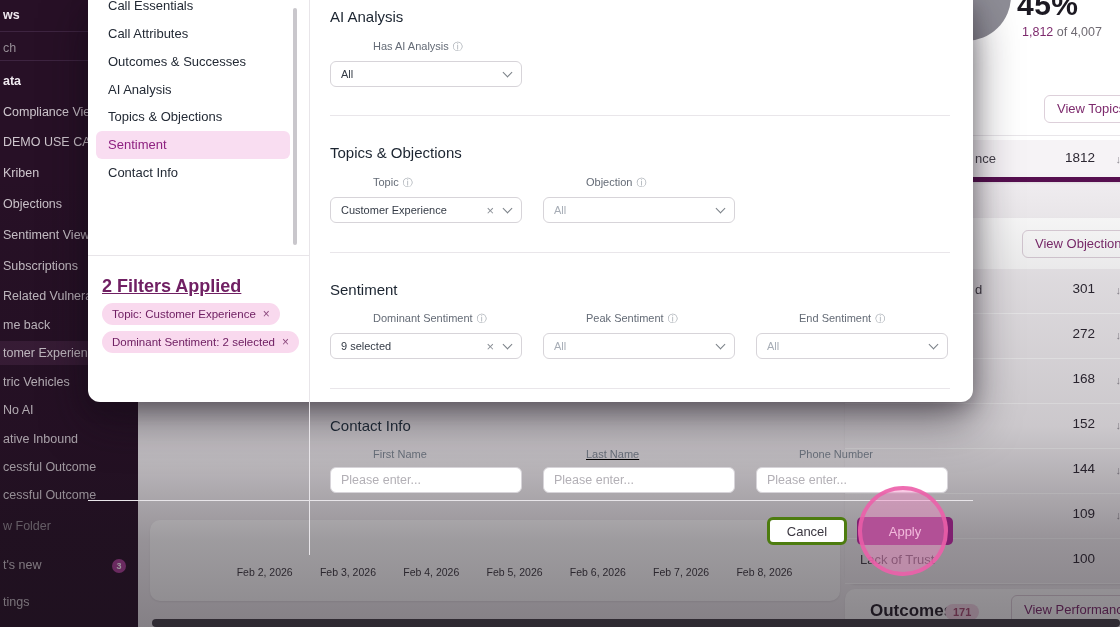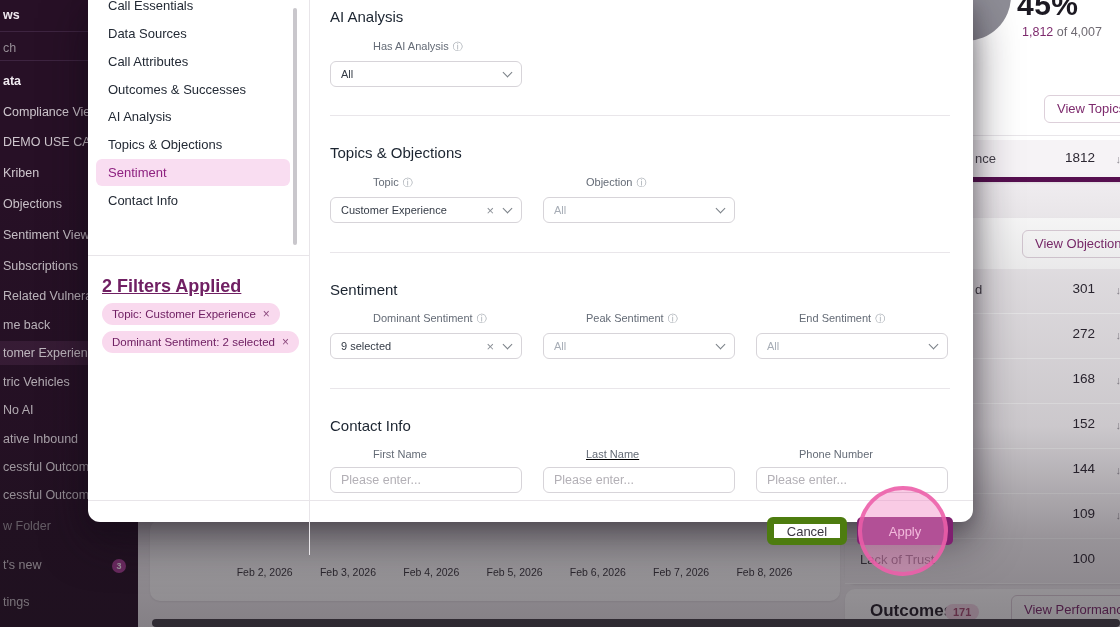--- a/index.html
+++ b/index.html
@@ -63,21 +63,21 @@
   .bottom-strip { position:absolute; left:152px; top:619px; width:968px; height:8px; background:#45424a; border-radius:4px; z-index:2; }
 
   
   .scrim { position:absolute; inset:0; z-index:5; pointer-events:none;
     background:linear-gradient(180deg,
       rgba(24,18,26,0) 0%, rgba(24,18,26,0) 27%,
       rgba(24,18,26,.10) 45%, rgba(24,18,26,.18) 68%,
       rgba(24,18,26,.42) 86%, rgba(24,18,26,.50) 100%); }
 
   
-  .drawer { position:absolute; left:88px; top:0; width:885px; height:522px; background:#fff; z-index:10;
+  .drawer { position:absolute; left:88px; top:0; width:885px; height:402px; background:#fff; z-index:10;
             border-radius:0 0 12px 12px; box-shadow:0 18px 45px rgba(20,12,24,.55), 0 4px 18px rgba(20,12,24,.25); }
   .drawer-left { position:absolute; left:0; top:0; width:222px; height:555px; border-right:1px solid #e8e5e9; }
   .menu-list { position:absolute; left:8px; top:-8px; width:194px; }
   .menu-item { position:relative; height:27.75px; display:flex; align-items:center; padding-left:12px;
                font-size:13px; color:#232a35; border-radius:6px; cursor:pointer; }
   .menu-item.s-selected { background:#f9ddf1; color:#8e2180; }
   .menu-scrollbar { position:absolute; left:205px; top:8px; width:4px; height:237px; background:#c9c7cc; border-radius:2px; }
   .menu-divider { position:absolute; left:0; top:255px; width:222px; height:1px; background:#e8e5e9; }
   .filters-title { position:absolute; left:14px; top:276px; font-size:18px; font-weight:700; color:#702063;text-decoration:underline; }
   .chips { position:absolute; left:14px; top:303px; display:flex; flex-direction:column; align-items:flex-start; gap:6px; }
@@ -97,21 +97,21 @@
   .fld-box .val.ph { color:#a7adb6; }
   .fld-box .x { color:#8b9097; font-size:13px; margin-right:10px; cursor:pointer; }
   .chev { width:7px; height:7px; border-right:1.5px solid #7a8087; border-bottom:1.5px solid #7a8087;
           transform:rotate(45deg); margin-top:-3px; flex-shrink:0; }
   .fld input { width:100%; height:26px; border:1px solid #d7d4d9; border-radius:6px; padding:0 10px;
                font-size:12.5px; color:#333a45; font-family:"Liberation Sans",sans-serif; outline:none; }
   .fld input::placeholder { color:#b3b0b6; }
 
   .footer-divider { position:absolute; left:0; top:500px; width:885px; height:1px; background:#e8e5e9; }
   .btn-cancel { position:absolute; right:126px; top:517px; width:80px; height:28px; background:#fff;
-                border:7px solid #4d7c0f; border-radius:6px; font-size:13px; color:#3a3640;
+                border:3px solid #4d7c0f; border-radius:6px; font-size:13px; color:#3a3640;
                 font-family:"Liberation Sans",sans-serif; cursor:pointer; }
   .btn-apply { position:absolute; right:20px; top:517px; width:96px; height:28px; background:#7f2070;
                border:none; border-radius:5px; font-size:13px; color:#f2dfee; font-weight:500;
                font-family:"Liberation Sans",sans-serif; cursor:pointer; }
 
   
   .tour-ring { position:absolute; left:858px; top:486px; width:90px; height:90px; border-radius:50%;
                background:rgba(242,140,197,.45); border:4px solid rgba(236,93,168,.85); z-index:20; pointer-events:none; }
 </style>
 </head>
@@ -268,21 +268,20 @@
 
   <div class="scrim"></div>
 
   <div class="drawer">
 
     <div class="drawer-left">
       <div class="menu-list">
 
           <div class="menu-item">Call Essentials</div>
 
-          <div class="menu-item">Data Sources</div>
 
           <div class="menu-item">Call Attributes</div>
 
 
           <div class="menu-item">Outcomes &amp; Successes</div>
 
           <div class="menu-item">AI Analysis</div>
 
           <div class="menu-item">Topics &amp; Objections</div>
 

